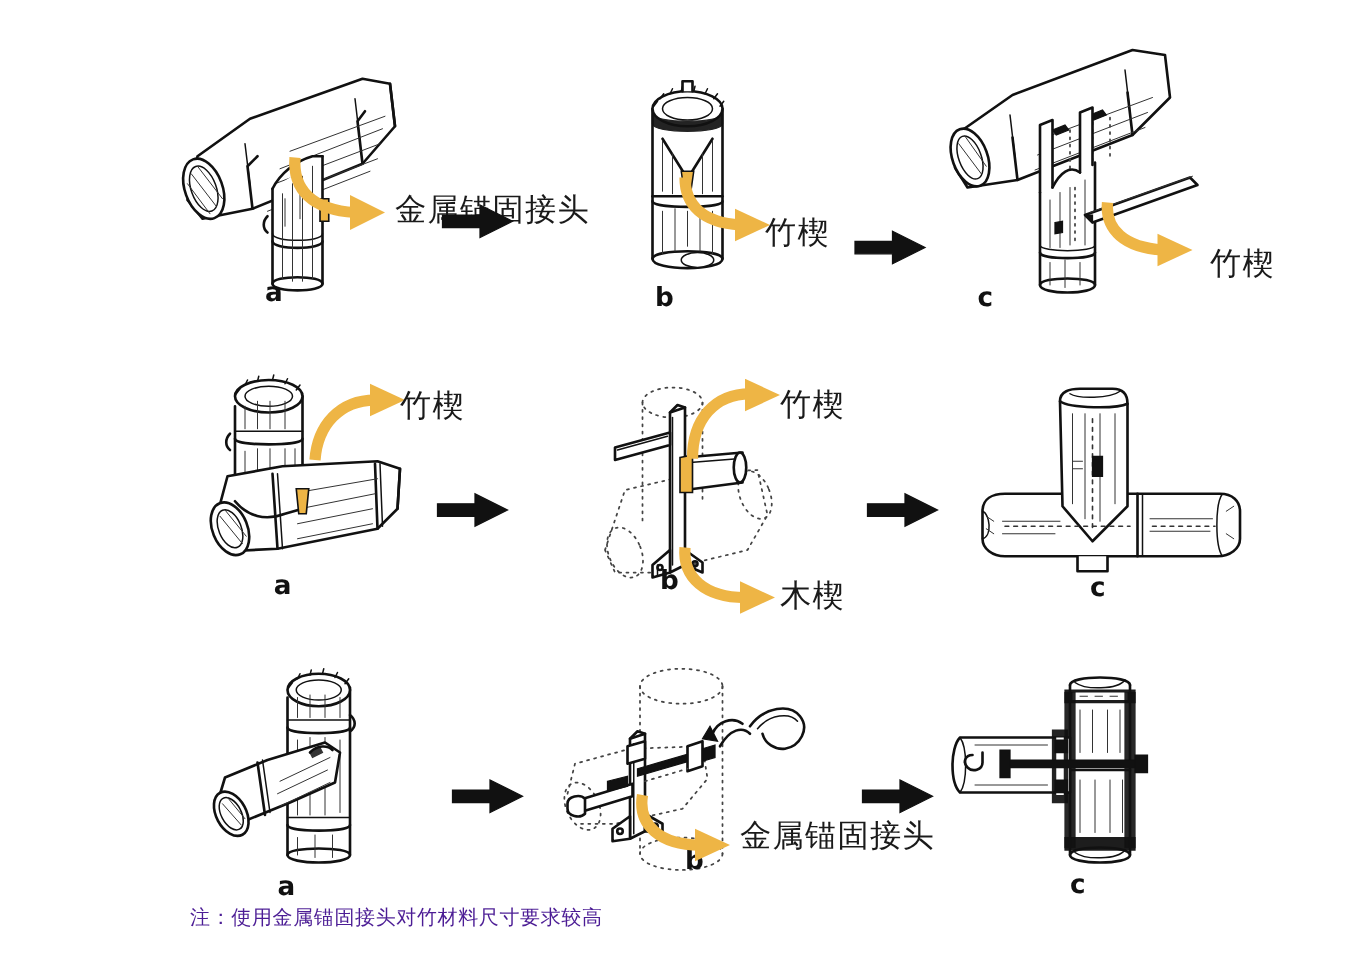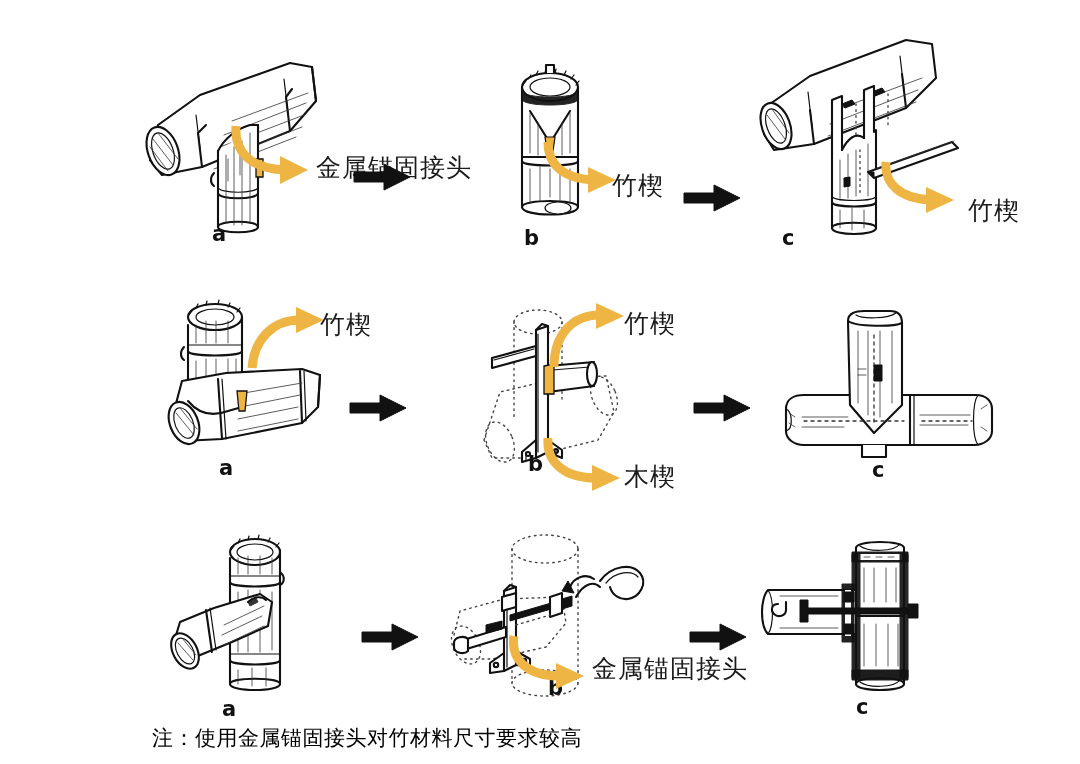--- a/index.html
+++ b/index.html
@@ -40,22 +40,22 @@
     font-weight: bold;
     color: #111111;
     white-space: nowrap;
   }
   .black-arrow {
     position: absolute;
   }
   .note {
     position: absolute;
     font-family: "DejaVu Sans", "Liberation Sans", sans-serif;
-    font-size: 21px;
-    color: #000000;
+    font-size: 16px;
+    color: #4c1d95;
     white-space: nowrap;
     letter-spacing: 0.5px;
   }
   
   .ink {
     fill: none;
     stroke: #111111;
     stroke-width: 2.1;
     stroke-linejoin: round;
     stroke-linecap: round;

